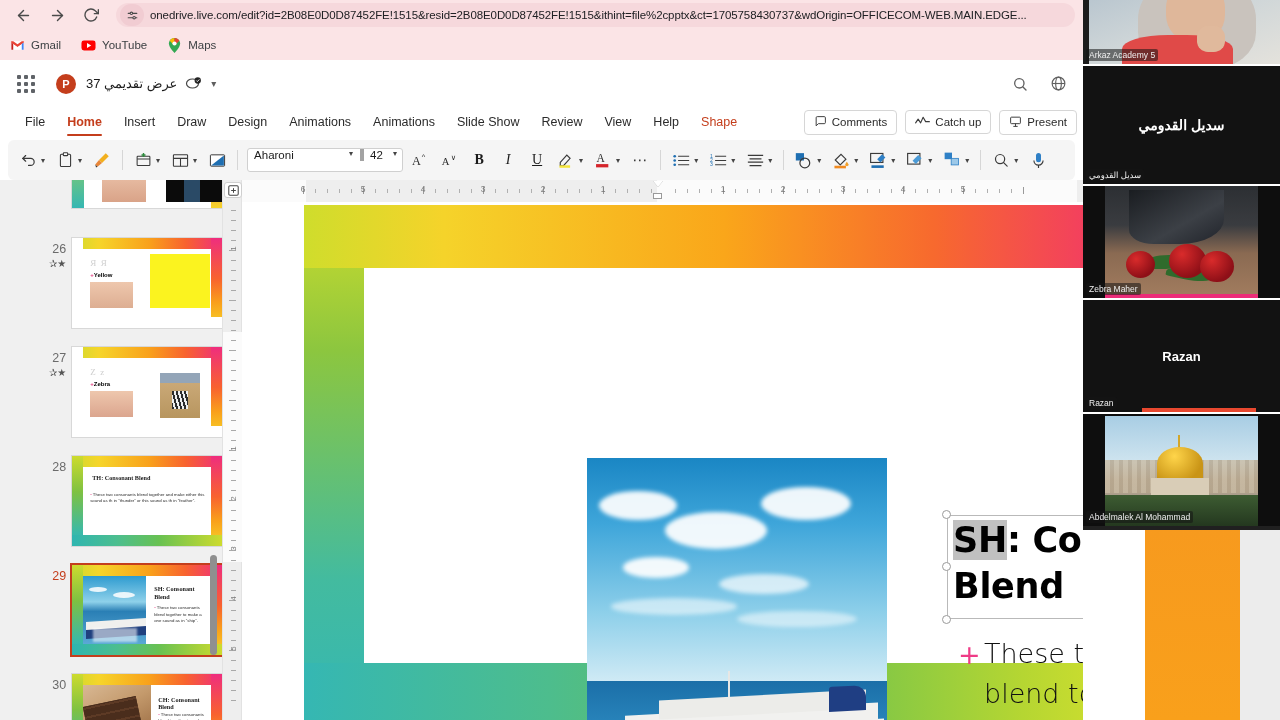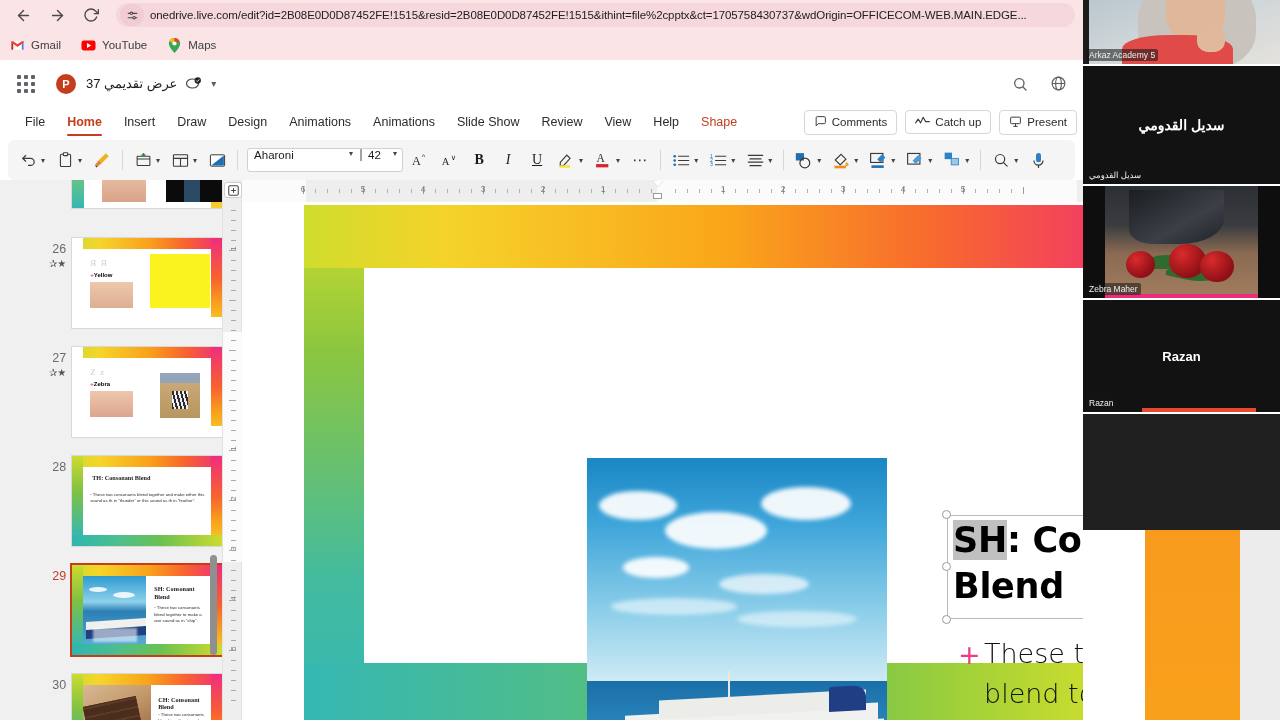--- a/index.html
+++ b/index.html
@@ -98,21 +98,21 @@
   }
   .tb { display: flex; align-items: center; height: 28px; padding: 0 3px; border-radius: 4px; }
   .tb-ico { width: 22px; height: 22px; display:flex; align-items:center; justify-content:center; }
   .caret { font-size: 8px; color: #444; padding: 0 2px; }
   .tb-sep { width: 1px; height: 20px; background: #d6d6d6; margin: 0 5px; }
   .fontbox {
     display: flex; align-items: flex-start; background: #fff; border: 1px solid #d0d0d0;
     border-radius: 3px; height: 24px; margin: 0 3px;
   }
   .fontname { width: 96px; font-size: 11.5px; color: #1b1b1b; padding-left: 6px; }
-  .fontsize { width: 28px; font-size: 11.5px; color: #1b1b1b; padding-left: 6px; border-left: 2px solid #a3a3a3; margin-left:2px;}
+  .fontsize { width: 28px; font-size: 11.5px; color: #1b1b1b; padding-left: 6px; border-left: 4px solid #a3a3a3; margin-left:2px;}
   .fbox-caret { font-size: 8px; color: #444; padding: 0 5px; }
 
   
   .body-split { position: relative; height: 544px; display: flex; }
 
   
   .thumbs {
     position: relative; width: 222px; height: 544px; background: #f0f0f0;
     overflow: hidden;
   }
@@ -1076,20 +1076,30 @@
     </div>
     <div class="vsep"></div>
 
     <div class="vtile t4">
       <div class="vcenter">Razan</div>
       <div class="accent"></div>
       <div class="vname">Razan</div>
     </div>
     <div class="vsep"></div>
 
+    <div class="vtile t5">
+      <div class="frame">
+        <div class="city"></div>
+        <div class="spire"></div>
+        <div class="dome"></div>
+        <div class="domebase"></div>
+        <div class="trees"></div>
+      </div>
+      <div class="vname">Abdelmalek Al Mohammad</div>
+    </div>
 
     <div class="vtail">
       <div class="left"></div>
         <div class="strip"></div>
         <div class="right"></div>
     </div>
   </div>
 
 </div>
 

